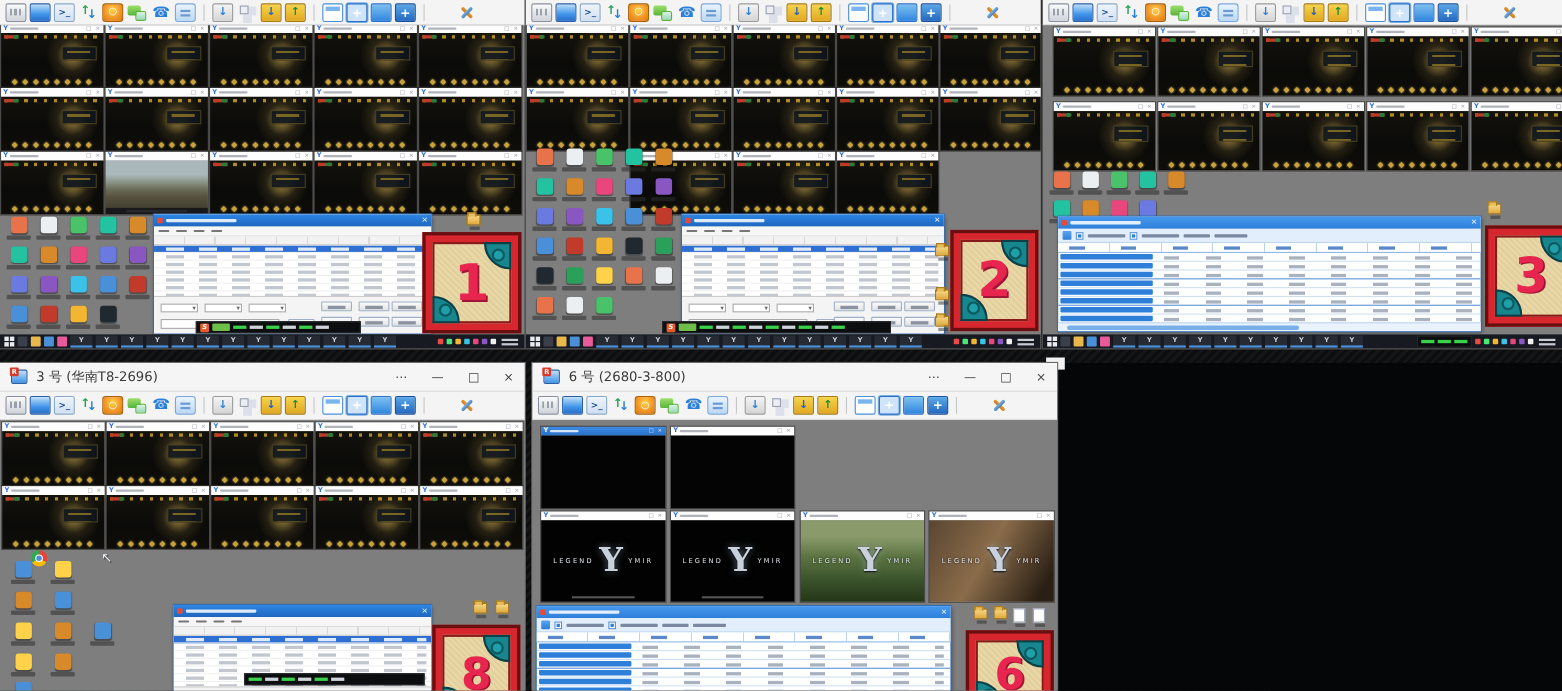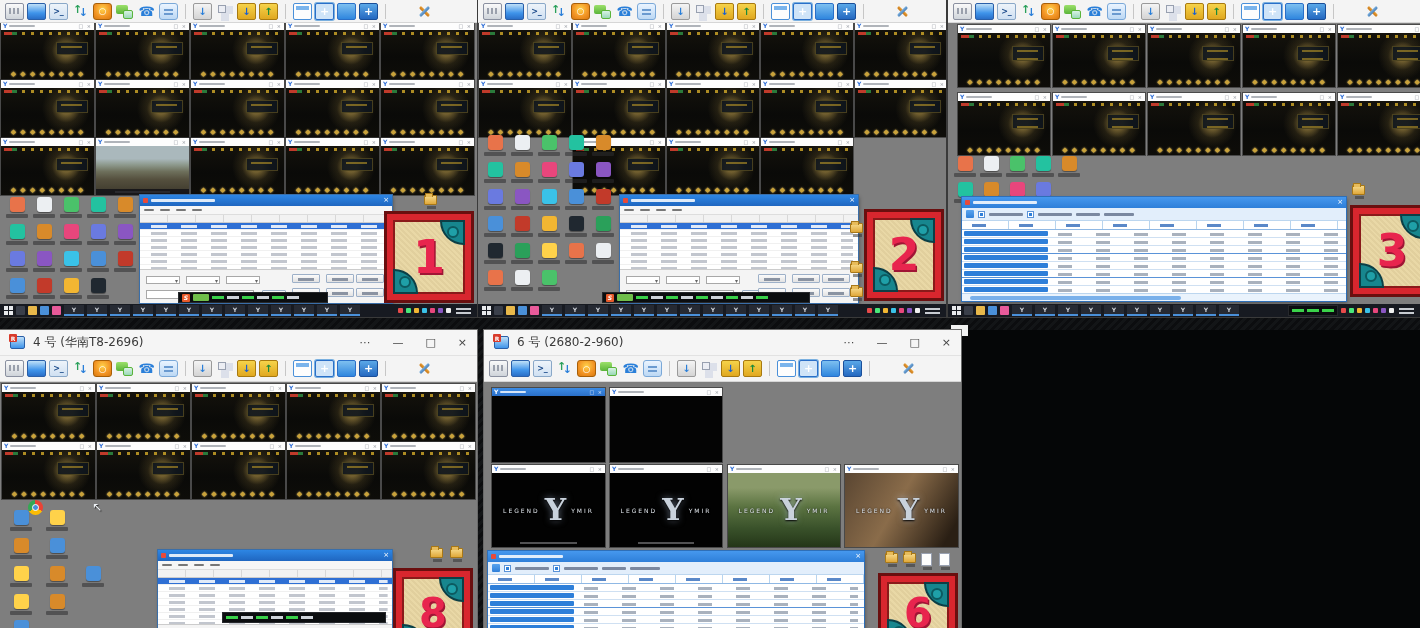--- a/index.html
+++ b/index.html
@@ -1253,21 +1253,21 @@
             <i></i>
             <i></i>
           </div>
         </div>
       </div>
     </div>
 
   <div class="rwin" id="win0" style="left:0;">
     <div class="rtitle">
       <div class="rlogo"></div>
-      <div class="rt-text">4 号 (华南T8-2696)</div>
+      <div class="rt-text">3 号 (华南T8-2696)</div>
       <div class="rt-ctl">
         <span>⋯</span>
         <span>—</span>
         <span>□</span>
         <span>×</span>
       </div>
     </div>
     <div class="rtoolbar">
         <div class="tbi i-keyboard"></div>
         <div class="tbi i-screen"></div>
@@ -1494,21 +1494,21 @@
             <i class="ccorner c-tr"></i>
             <i class="ccorner c-bl"></i>
           </div>
         </div>
       </div>
   </div>
 
   <div class="rwin" id="win1" style="left:484px;">
     <div class="rtitle">
       <div class="rlogo"></div>
-      <div class="rt-text">6 号 (2680-2-960)</div>
+      <div class="rt-text">6 号 (2680-3-800)</div>
       <div class="rt-ctl">
         <span>⋯</span>
         <span>—</span>
         <span>□</span>
         <span>×</span>
       </div>
     </div>
     <div class="rtoolbar">
         <div class="tbi i-keyboard"></div>
         <div class="tbi i-screen"></div>

